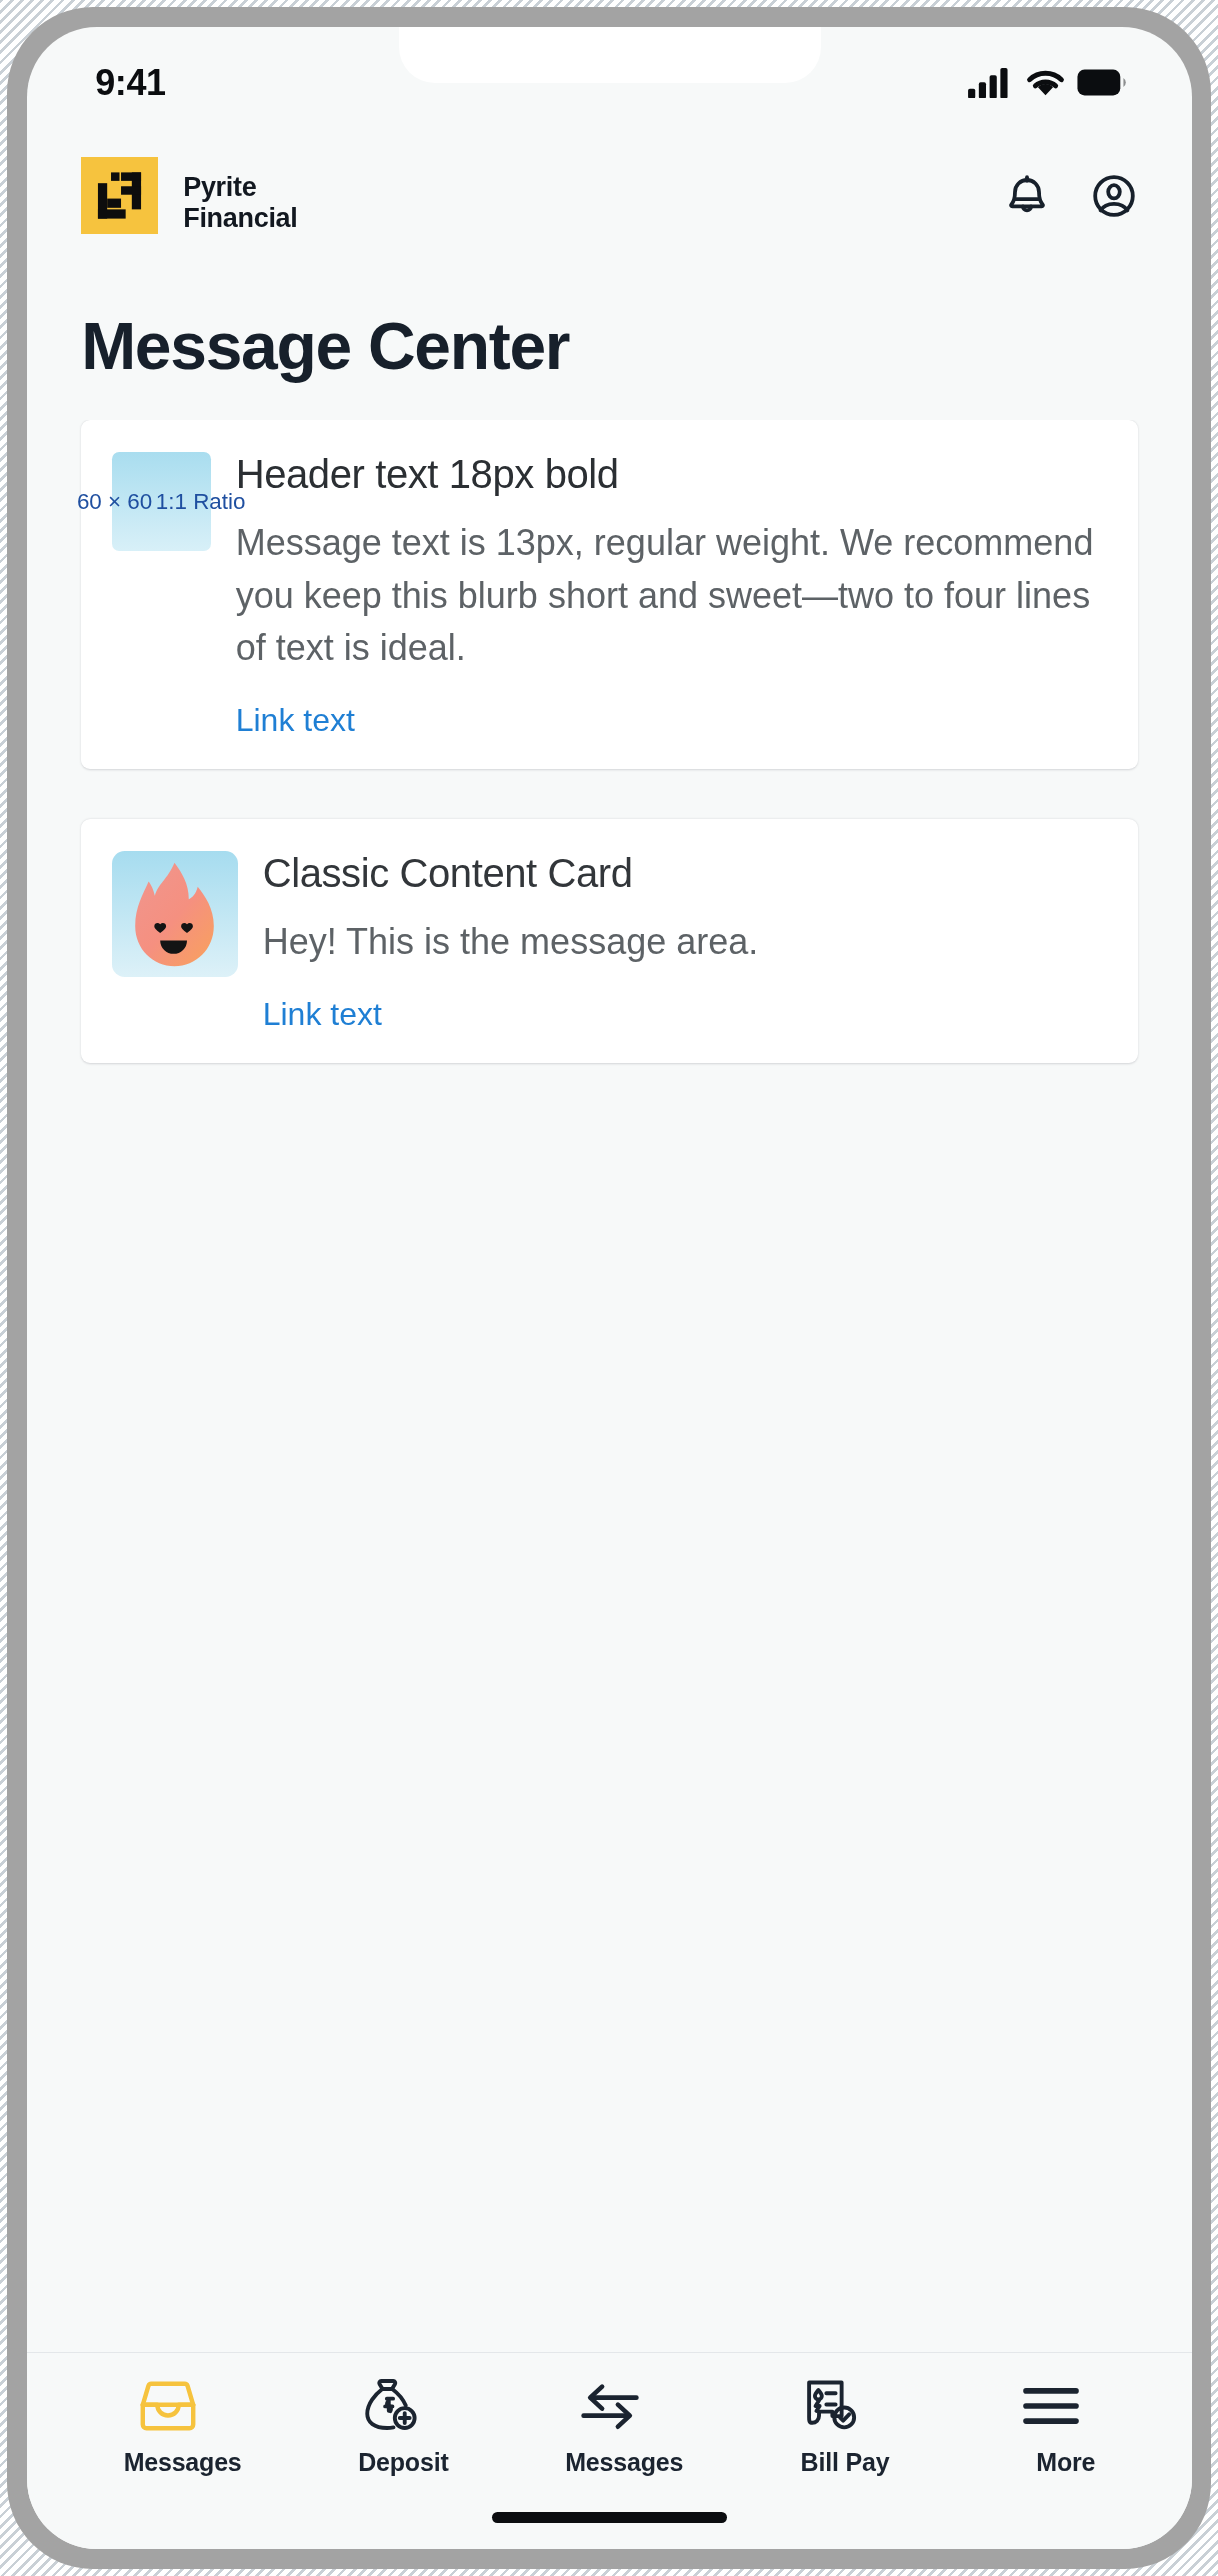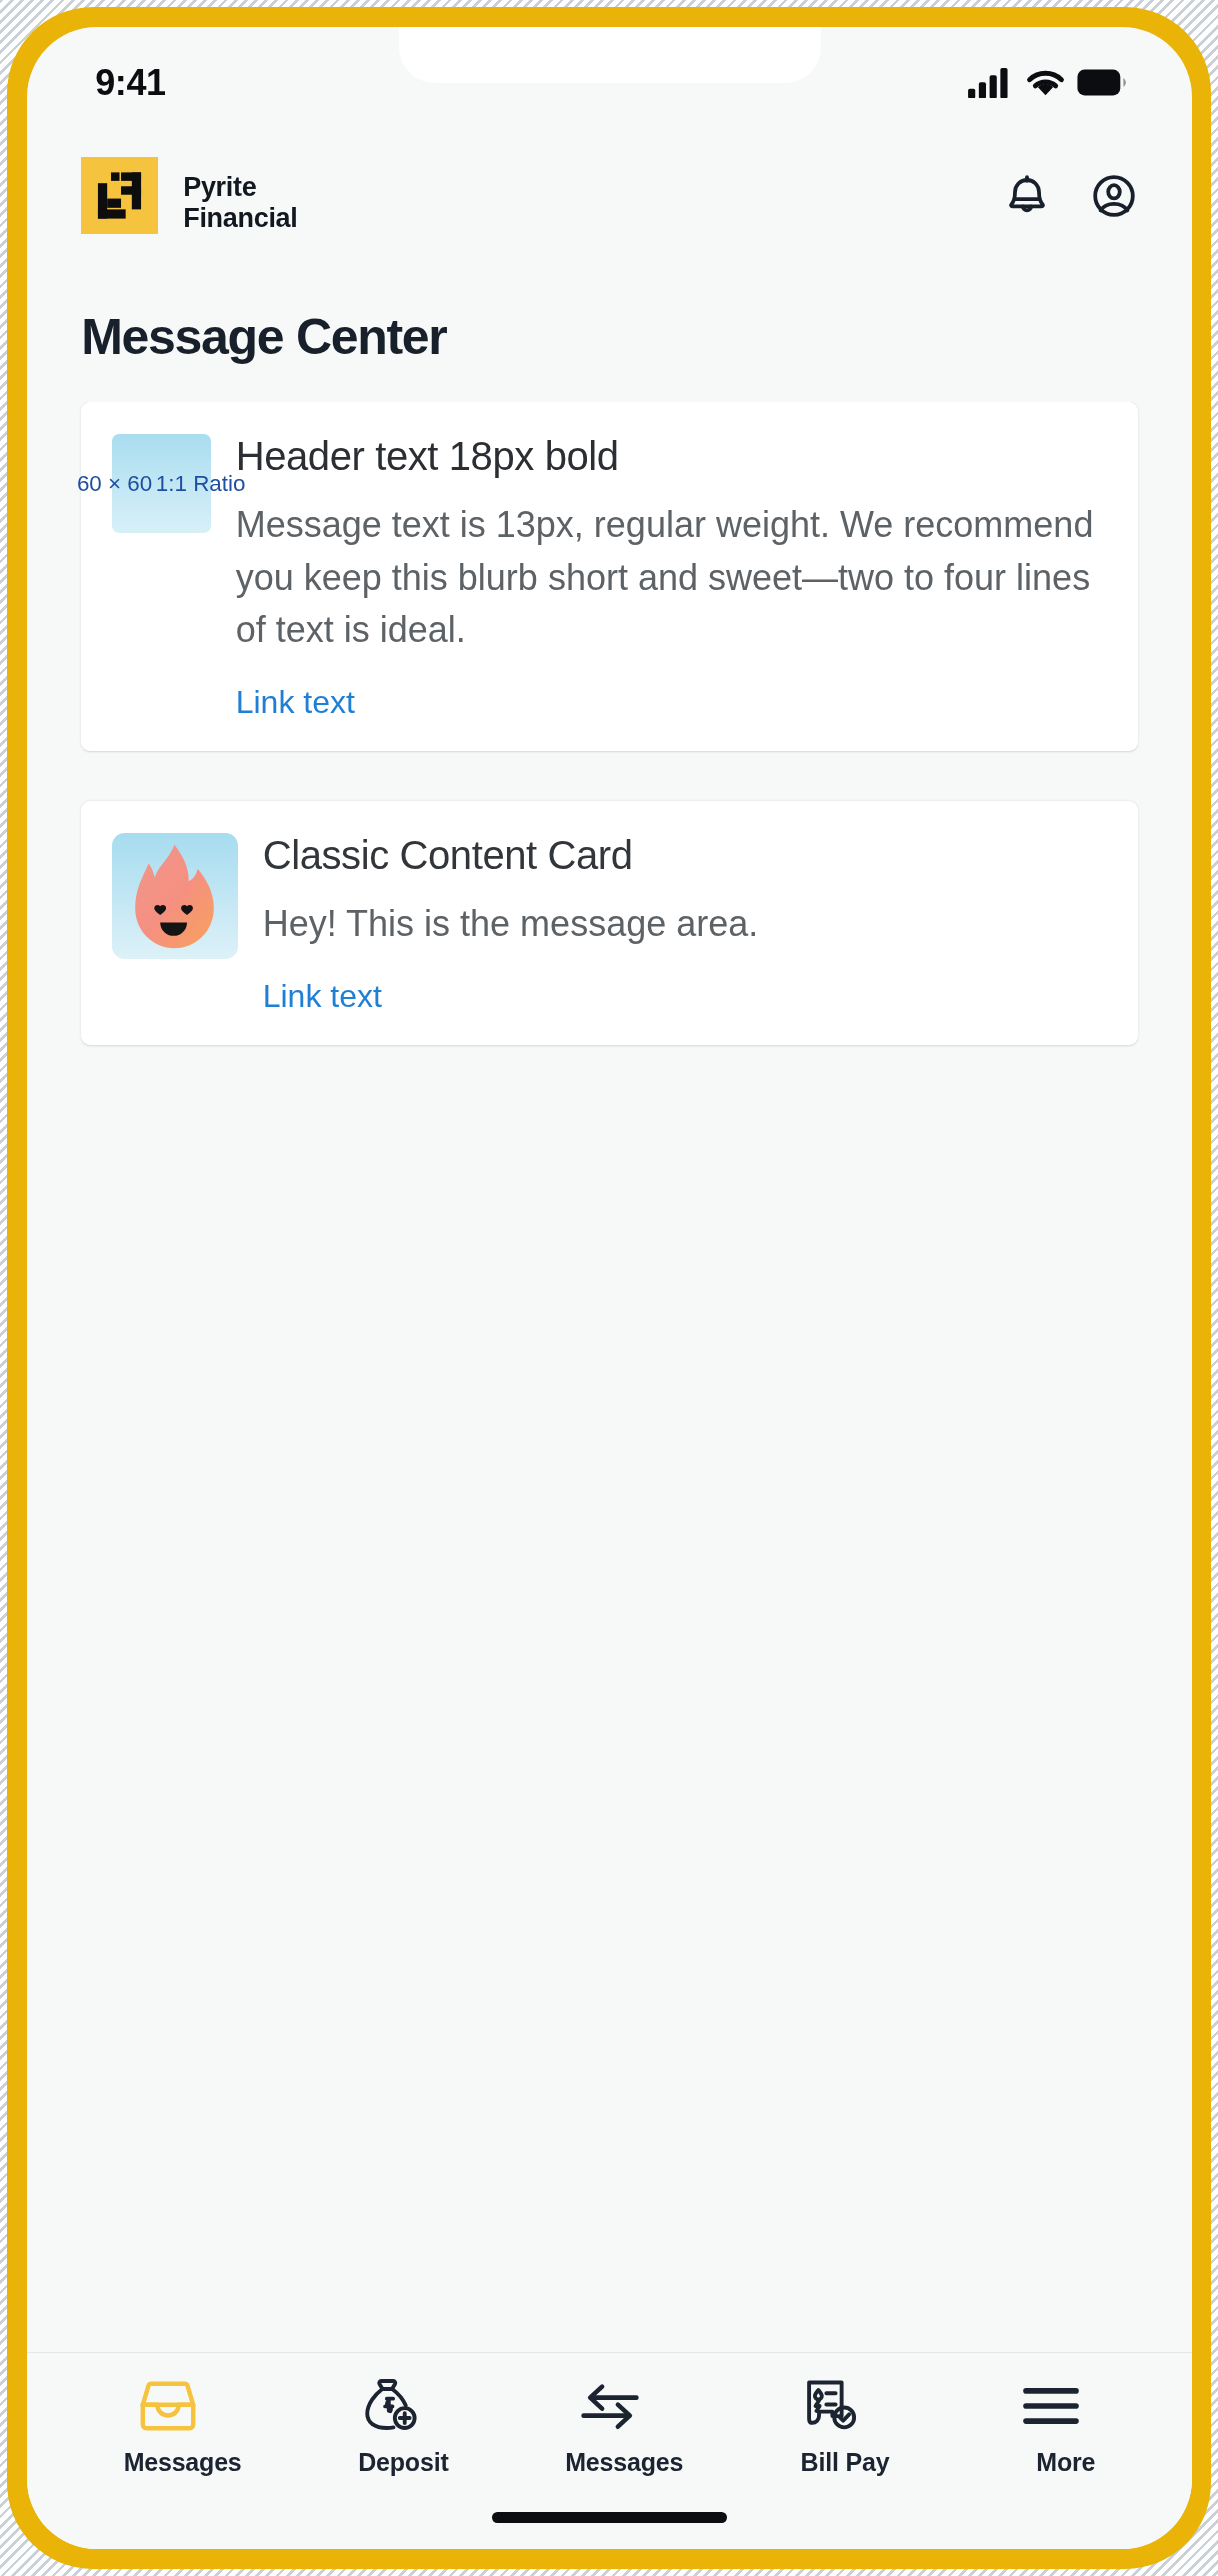--- a/index.html
+++ b/index.html
@@ -23,21 +23,21 @@
     );
   }
 
   
   #phone-frame {
     position: absolute;
     left: 7.2px;
     top: 7.2px;
     width: 1204px;
     height: 2562px;
-    background: #eab308;
+    background: #a3a3a3;
     border-radius: 86px;
     overflow: hidden;
   }
 
   #phone-screen {
     position: absolute;
     left: 20px;
     top: 20px;
     width: 1165px;
     height: 2522px;
@@ -111,21 +111,21 @@
     letter-spacing: -0.3px;
     white-space: pre-line;
   }
   #header-actions { display: flex; align-items: center; gap: 39px; }
   .hdr-icon { width: 48px; height: 48px; display: block; cursor: pointer; }
 
   
   #page-title {
     flex: 0 0 auto;
     padding: 57px 54px 36px 54px;
-    font-size: 50px;
+    font-size: 66px;
     font-weight: 700;
     color: #17202b;
     letter-spacing: -1.3px;
   }
 
   
   #content {
     flex: 1 1 auto;
     padding: 0 54px;
     overflow: hidden;

